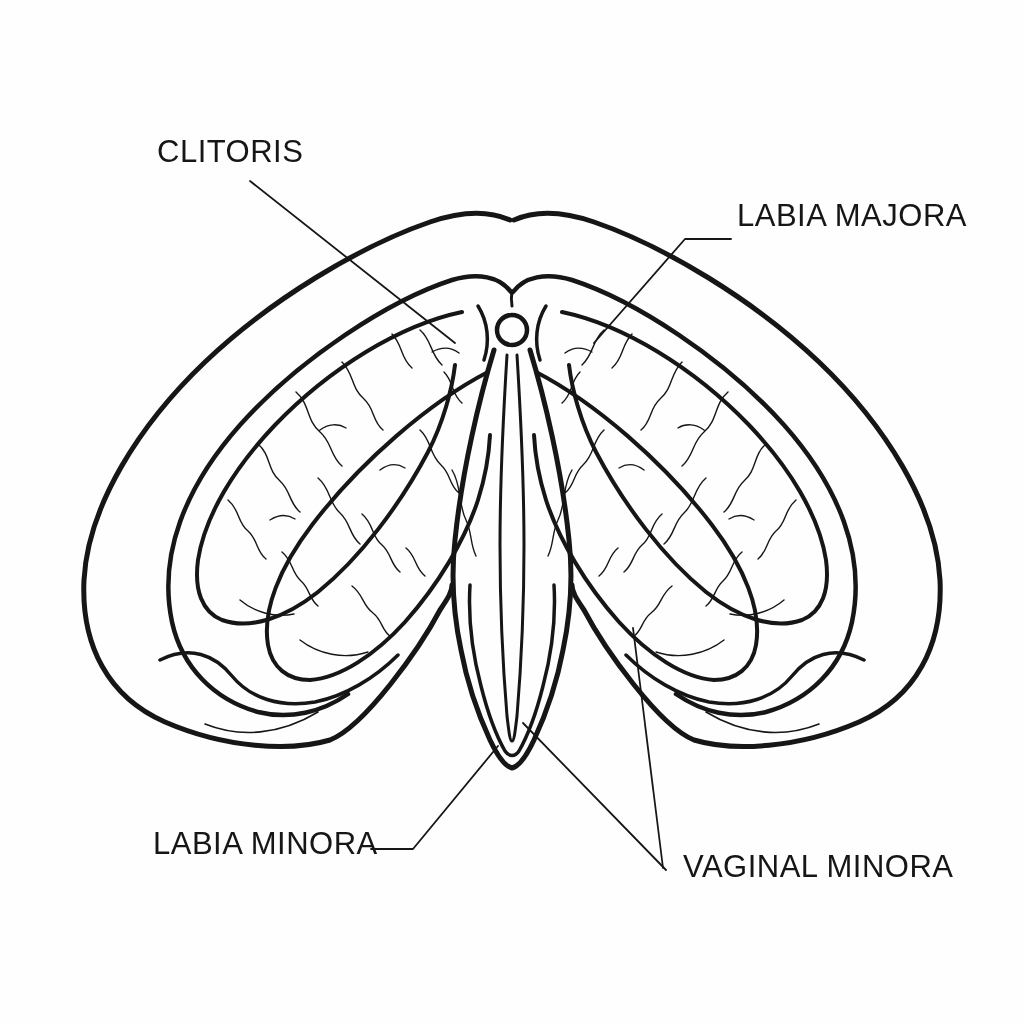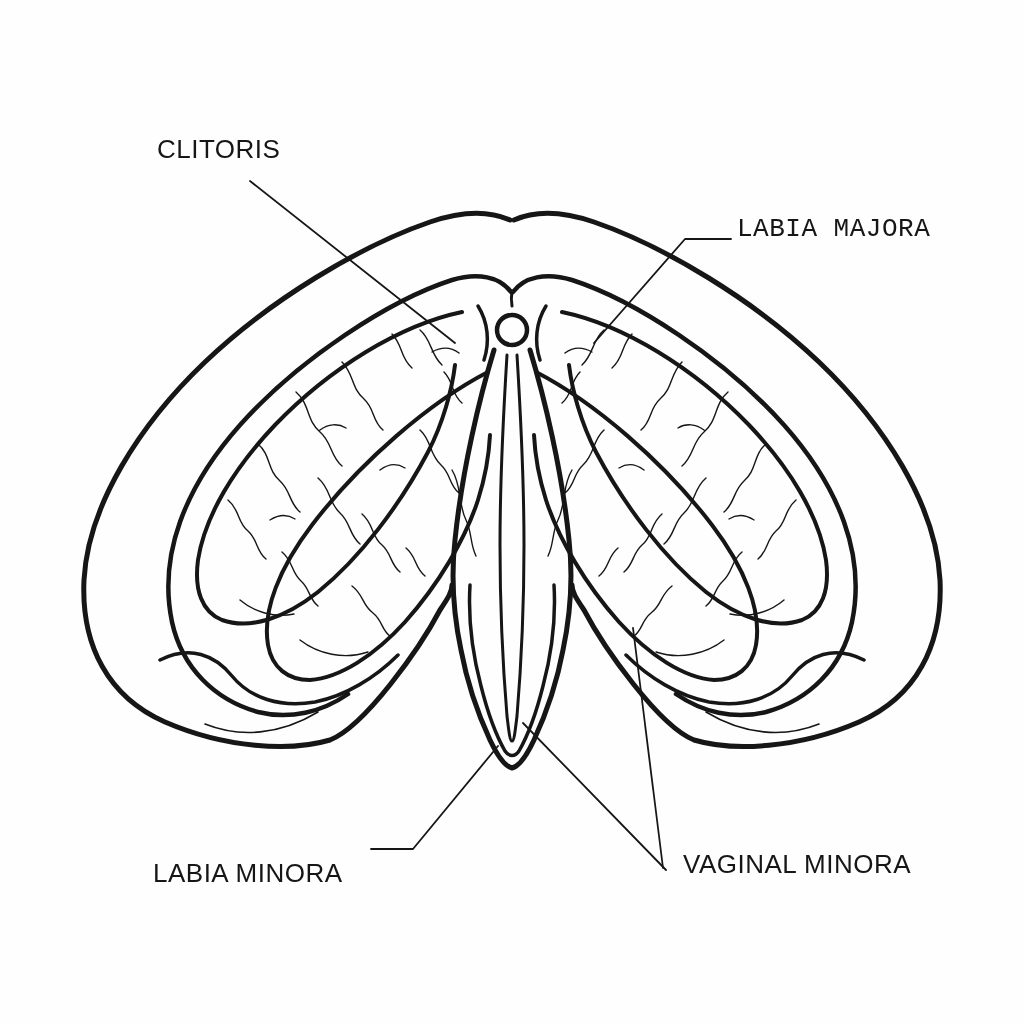--- a/index.html
+++ b/index.html
@@ -7,30 +7,30 @@
     width:1024px;height:1024px;
     background:#fefefe;
     font-family:"Liberation Sans", sans-serif;
     position:relative;
     overflow:hidden;
   }
   .stage{position:absolute;inset:0;width:1024px;height:1024px;}
   svg{position:absolute;left:0;top:0;}
   .lbl{
     position:absolute;
-    font-size:26px;
+    font-size:31px;
     line-height:1;
     letter-spacing:0.5px;
     color:#161616;
     white-space:nowrap;
     user-select:none;
   }
   #lbl-clitoris{left:157px;top:136px;}
-  #lbl-majora{left:737px;top:216px;font-family:Liberation Mono, monospace;}
-  #lbl-minora{left:153px;top:828px;margin-top:32px;}
+  #lbl-majora{left:737px;top:200px;}
+  #lbl-minora{left:153px;top:828px;}
   #lbl-vaginal{left:683px;top:851px;}
 </style>
 </head>
 <body>
 
 <div class="stage">
 
   <svg width="1024" height="1024" viewBox="0 0 1024 1024">
     <g fill="none" stroke="#161616" stroke-linecap="round" stroke-linejoin="round">
 

